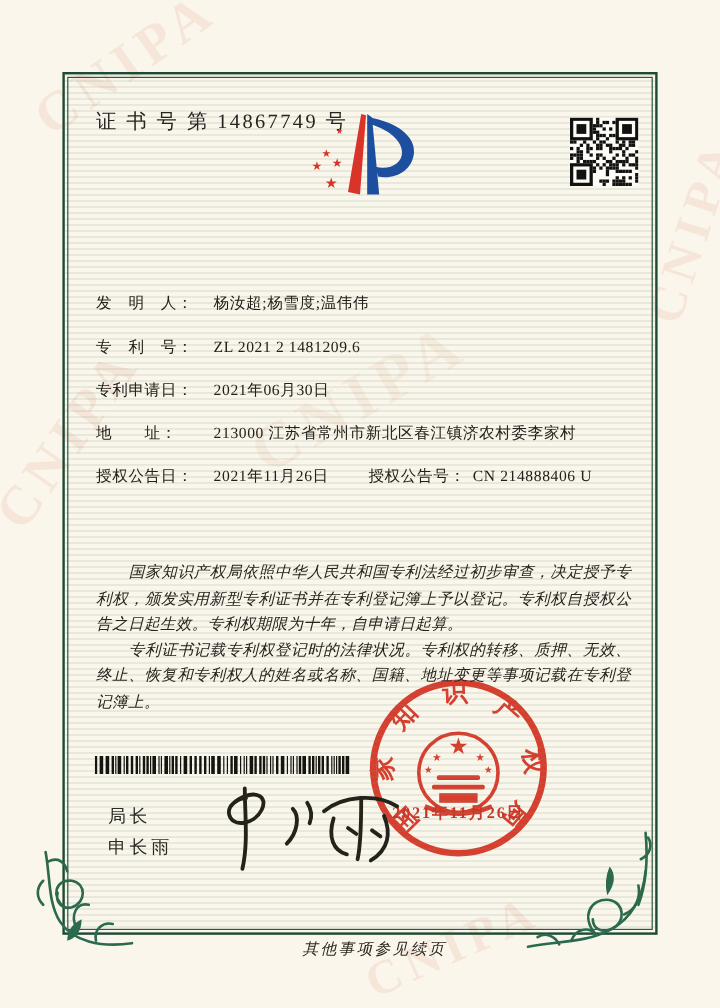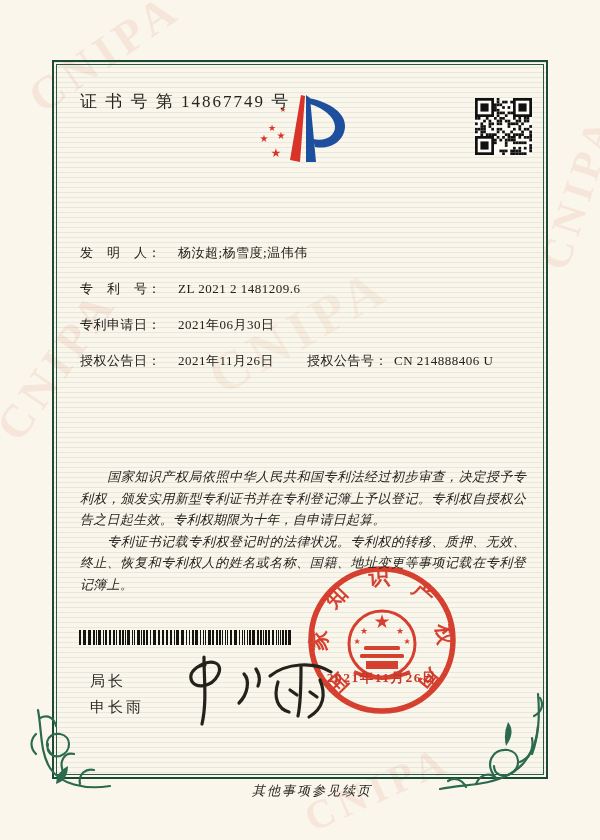--- a/index.html
+++ b/index.html
@@ -240,20 +240,23 @@
     <div class="field-row">
       <span class="field-label">发　明　人：</span><span class="field-value">杨汝超;杨雪度;温伟伟</span>
     </div>
     <div class="field-row">
       <span class="field-label">专　利　号：</span><span class="field-value">ZL 2021 2 1481209.6</span>
     </div>
     <div class="field-row">
       <span class="field-label">专利申请日：</span><span class="field-value">2021年06月30日</span>
     </div>
     <div class="field-row">
+      <span class="field-label">地　　址：</span><span class="field-value">213000 江苏省常州市新北区春江镇济农村委李家村</span>
+    </div>
+    <div class="field-row">
       <span class="field-label">授权公告日：</span><span class="field-value">2021年11月26日</span>
       <span class="pair2">
         <span class="field-label" style="min-width:0">授权公告号：</span><span class="field-value">CN 214888406 U</span>
       </span>
     </div>
   </div>
 
   <div class="paragraphs">
     <p>国家知识产权局依照中华人民共和国专利法经过初步审查，决定授予专利权，颁发实用新型专利证书并在专利登记簿上予以登记。专利权自授权公告之日起生效。专利权期限为十年，自申请日起算。</p>
     <p>专利证书记载专利权登记时的法律状况。专利权的转移、质押、无效、终止、恢复和专利权人的姓名或名称、国籍、地址变更等事项记载在专利登记簿上。</p>

